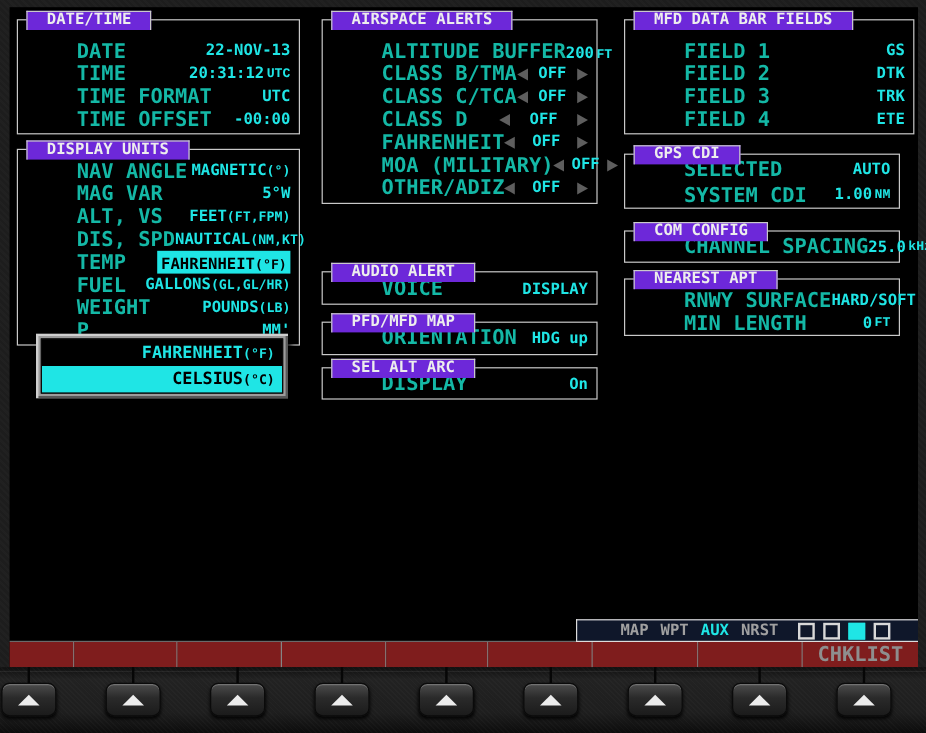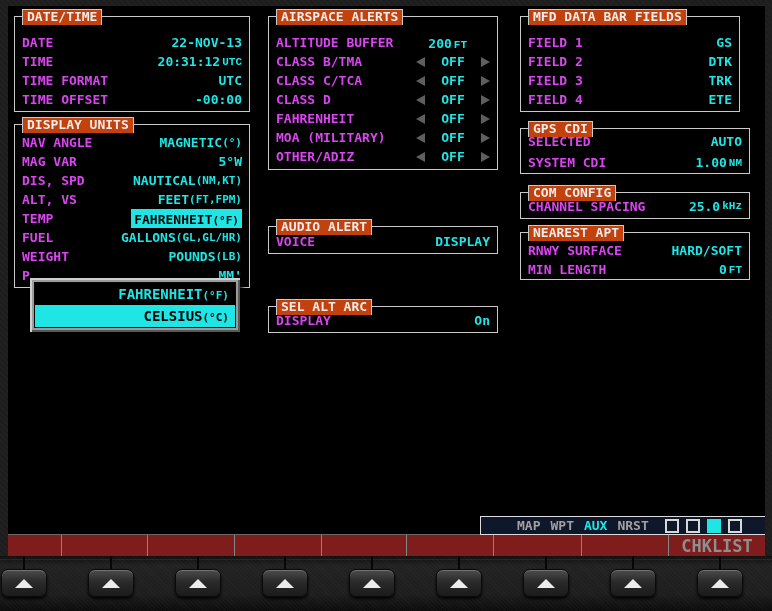--- a/index.html
+++ b/index.html
@@ -16,39 +16,39 @@
     position:absolute;left:8px;top:6px;width:757px;height:550px;
     background:#000;
   }
   
   .panel{
     position:absolute;box-sizing:border-box;background:#000;
     border:1px solid #c9c9c9;
   }
   .ptitle{
     position:absolute;top:-8px;left:7px;height:15px;line-height:13px;
-    padding:0 4px;background:#c2410c;color:#ededed;font-size:13px;white-space:nowrap;
+    padding:0 16px;background:#6d28d9;color:#ededed;font-size:13px;white-space:nowrap;
     border:1px solid #c9c9c9;border-bottom:none;
   }
   .row{display:flex;align-items:center;height:19px;padding:0 7px;box-sizing:border-box;}
-  .lbl{color:#d946ef;font-size:13px;white-space:nowrap;}
+  .lbl{color:#14b8a6;font-size:17px;white-space:nowrap;margin-left:42px;}
   .spacer{flex:1;}
   .val{color:#1fe5e5;font-size:13px;white-space:nowrap;}
   .unit{font-size:11px;margin-left:2px;font-family:Liberation Mono, monospace;}
   .paren{font-size:11px;}
   .hl{background:#1fe5e5;color:#000;padding:0 3px;}
   .hl .val,.hl .paren{color:#000;}
 
   .p-datetime{left:6px;top:10px;width:236px;height:96px;padding-top:16px;}
   .p-units{left:6px;top:118px;width:236px;height:164px;padding-top:8px;}
   .p-airspace{left:260px;top:10px;width:230px;height:154px;padding-top:16px;}
   .p-audio{left:260px;top:220px;width:230px;height:28px;padding-top:2px;}
   .p-pfdmap{left:260px;top:262px;width:230px;height:28px;padding-top:1px;}
   .p-selalt{left:260px;top:300px;width:230px;height:27px;padding-top:1px;}
-  .p-mfddata{left:512px;top:10px;width:220px;height:96px;padding-top:16px;}
+  .p-mfddata{left:512px;top:10px;width:242px;height:96px;padding-top:16px;}
   .p-gpscdi{left:512px;top:122px;width:230px;height:46px;padding-top:2px;}
   .p-gpscdi .row{height:21px;}
   .p-comconfig{left:512px;top:186px;width:230px;height:27px;padding-top:1px;}
   .p-nearest{left:512px;top:226px;width:230px;height:48px;padding-top:8px;}
   .pane1 .row{height:24px;}
 
   
   .tri{width:0;height:0;display:inline-block;flex:0 0 auto;}
   .tri-l{border-top:5px solid transparent;border-bottom:5px solid transparent;border-right:9px solid #5e5e5e;margin-right:6px;}
   .tri-r{border-top:5px solid transparent;border-bottom:5px solid transparent;border-left:9px solid #5e5e5e;margin-left:6px;}
@@ -150,30 +150,30 @@
         <span class="spacer"></span>
       <span class="val">MAGNETIC</span>
         <span class="val paren">(°)</span>
     </div>
     <div class="row">
       <span class="lbl">MAG VAR</span>
         <span class="spacer"></span>
       <span class="val">5°W</span>
     </div>
     <div class="row">
+      <span class="lbl">ALT, VS</span>
+        <span class="spacer"></span>
+      <span class="val">FEET</span>
+        <span class="val paren">(FT,FPM)</span>
+    </div>
+    <div class="row">
       <span class="lbl">DIS, SPD</span>
         <span class="spacer"></span>
       <span class="val">NAUTICAL</span>
         <span class="val paren">(NM,KT)</span>
-    </div>
-    <div class="row">
-      <span class="lbl">ALT, VS</span>
-        <span class="spacer"></span>
-      <span class="val">FEET</span>
-        <span class="val paren">(FT,FPM)</span>
     </div>
     <div class="row">
       <span class="lbl">TEMP</span>
         <span class="spacer"></span>
       <span class="hl">
         <span class="val">FAHRENHEIT</span><span class="val paren">(°F)</span>
       </span>
     </div>
     <div class="row">
       <span class="lbl">FUEL</span>
@@ -247,20 +247,28 @@
 
   <div class="panel p-audio pane1">
     <span class="ptitle">AUDIO ALERT</span>
     <div class="row">
       <span class="lbl">VOICE</span>
         <span class="spacer"></span>
       <span class="val">DISPLAY</span>
     </div>
   </div>
 
+  <div class="panel p-pfdmap pane1">
+    <span class="ptitle">PFD/MFD MAP</span>
+    <div class="row">
+      <span class="lbl">ORIENTATION</span>
+        <span class="spacer"></span>
+      <span class="val">HDG up</span>
+    </div>
+  </div>
 
   <div class="panel p-selalt pane1">
     <span class="ptitle">SEL ALT ARC</span>
     <div class="row">
       <span class="lbl">DISPLAY</span>
         <span class="spacer"></span>
       <span class="val">On</span>
     </div>
   </div>
 

